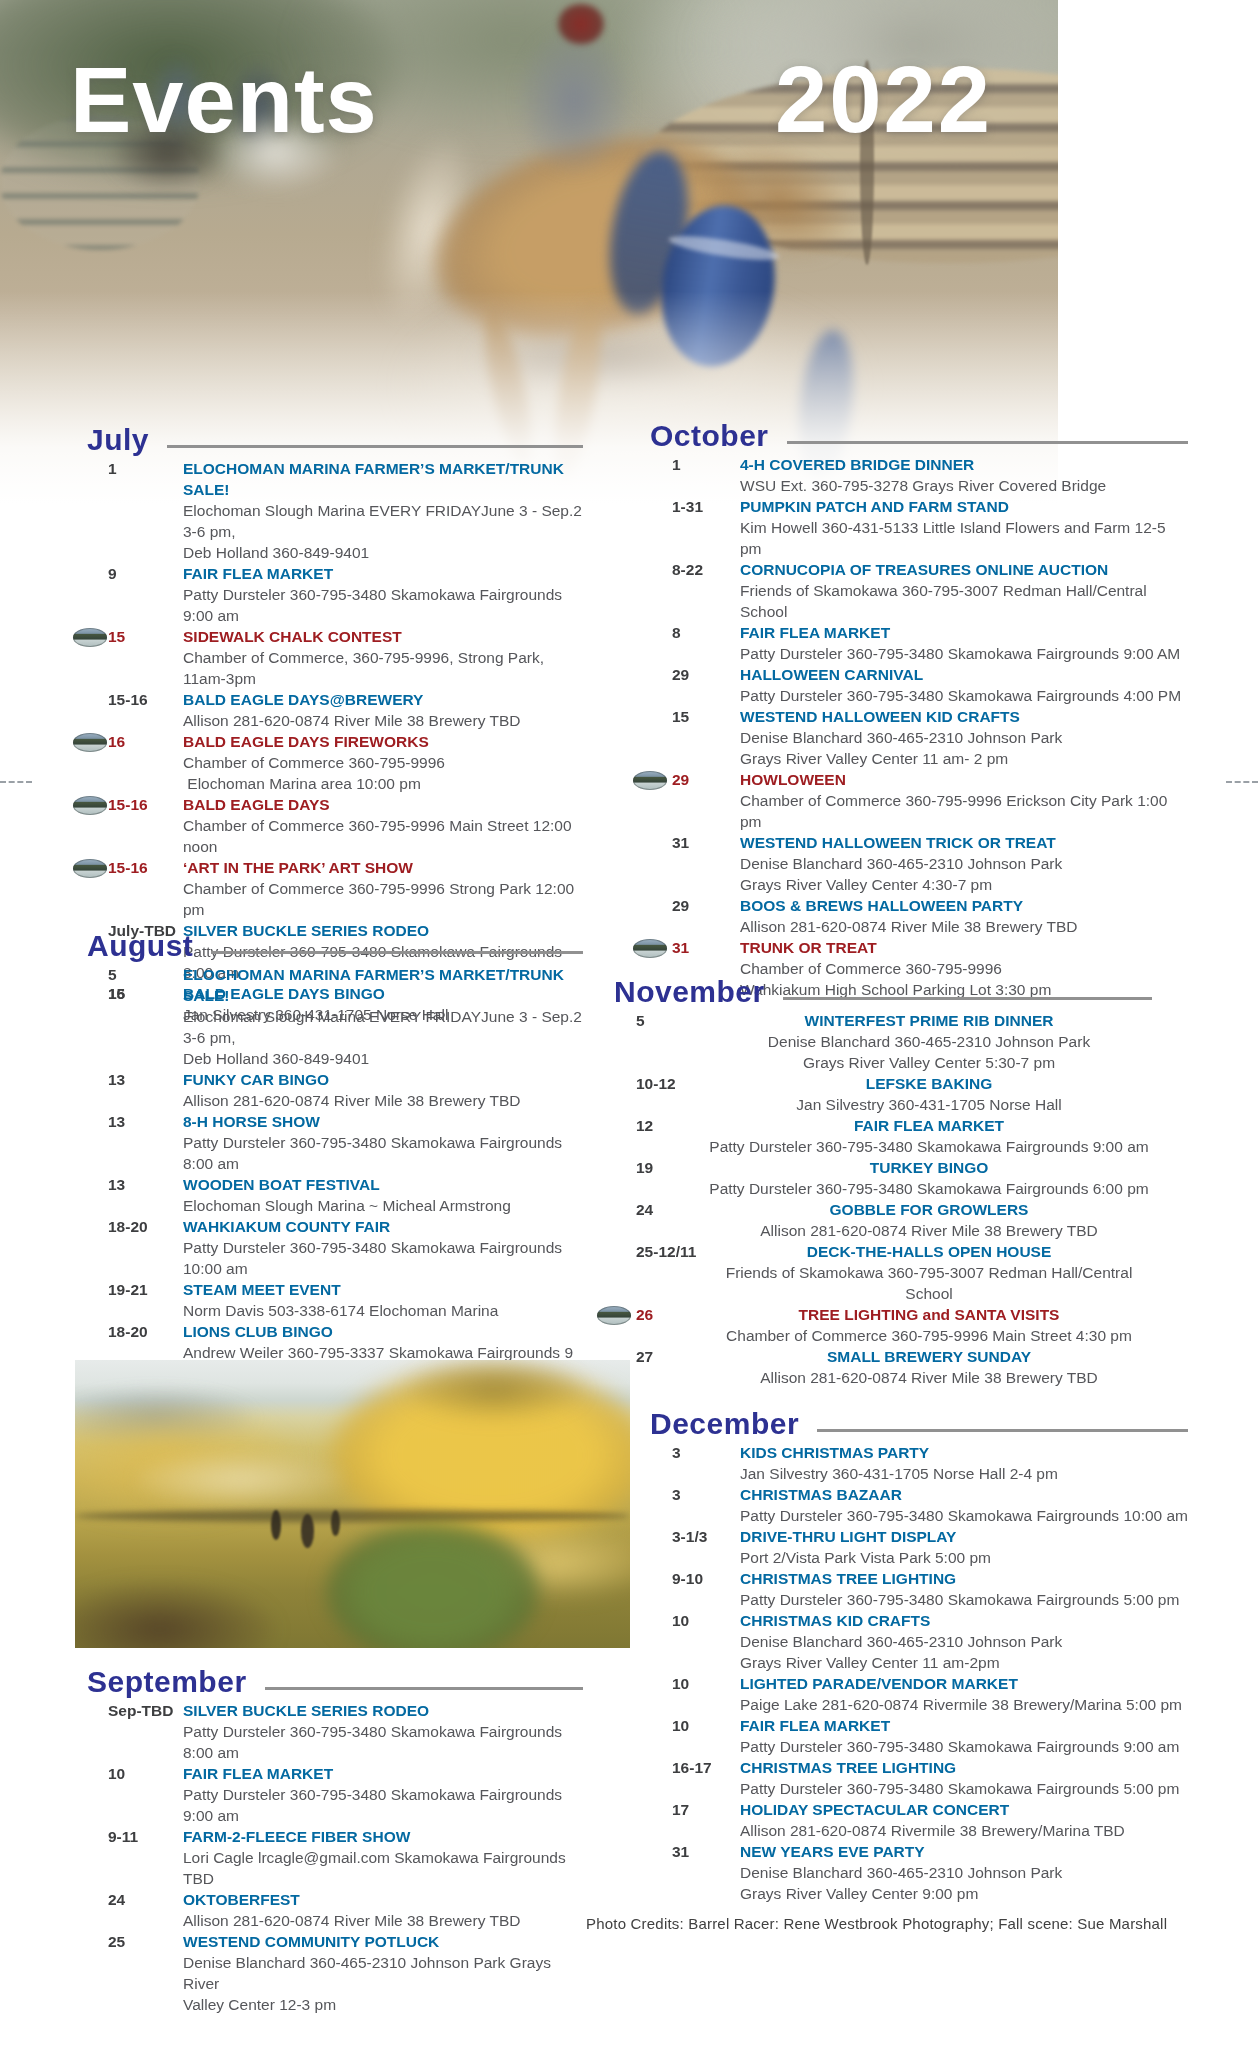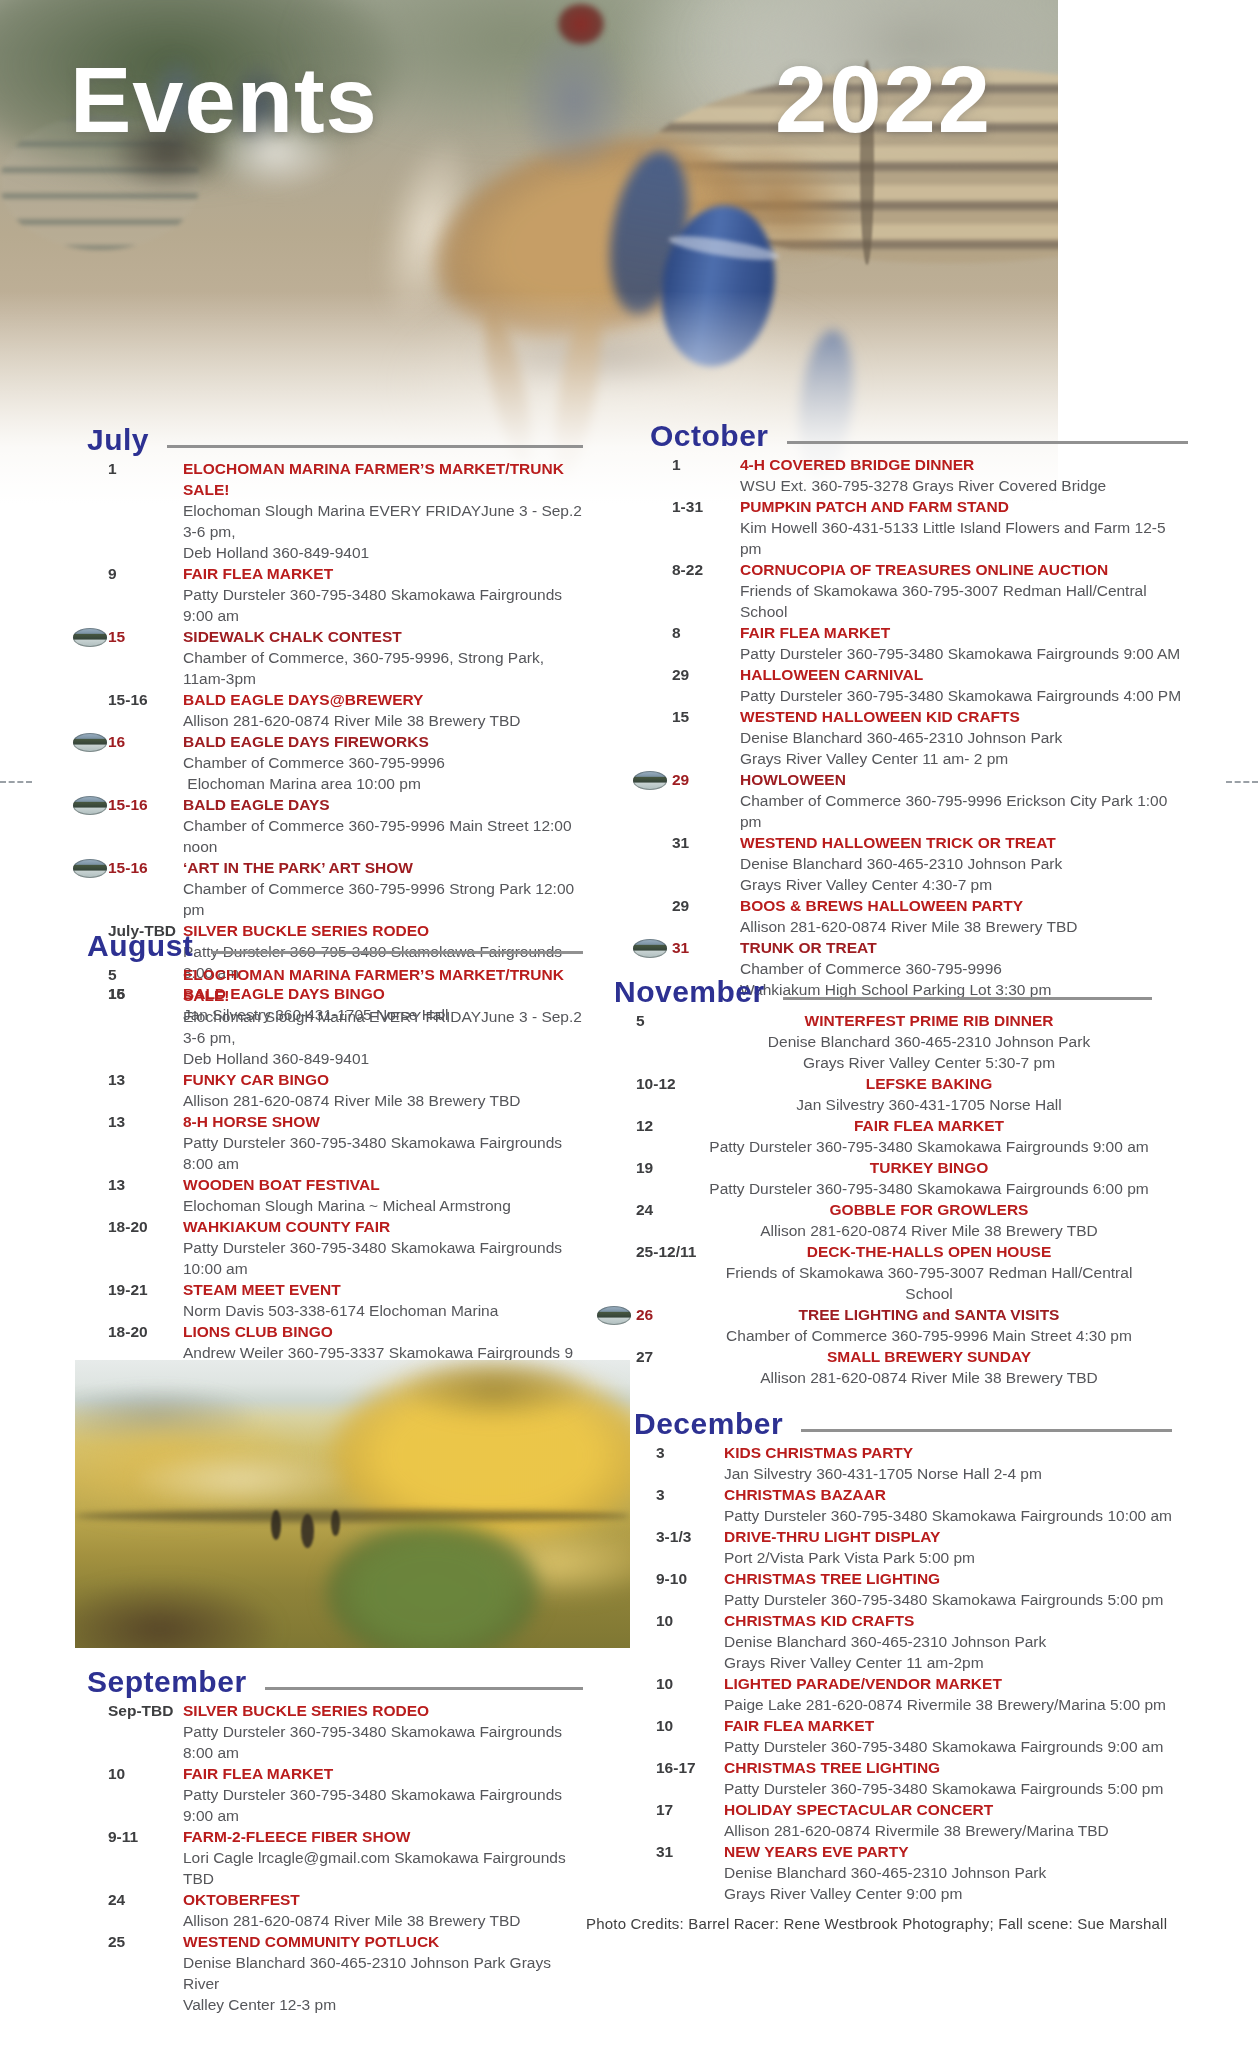--- a/index.html
+++ b/index.html
@@ -67,31 +67,31 @@
   .banner-year{position:absolute;right:66px;top:46px;font-size:94px;font-weight:bold;color:#fff;
     letter-spacing:2px;text-shadow:0 2px 10px rgba(90,90,90,.35);}
 
   
   .month{position:absolute;}
   #m-july{left:87px;top:424px;width:498px;}
   #m-august{left:87px;top:930px;width:498px;}
   #m-september{left:87px;top:1666px;width:498px;}
   #m-october{left:650px;top:420px;width:540px;}
   #m-november{left:614px;top:976px;width:540px;text-align:center;}
-  #m-december{left:634px;top:1408px;width:540px;}
+  #m-december{left:650px;top:1408px;width:540px;}
 
   .month-h{display:flex;margin:0 0 2px 0;}
   .month-name{font-size:30px;line-height:32px;font-weight:bold;color:#2d3192;letter-spacing:.5px;}
   .month-rule{flex:1;height:3px;background:#919191;align-self:flex-end;margin:0 2px 8px 18px;}
 
   .ev{position:relative;padding-left:96px;font-size:15.5px;line-height:21px;}
   #m-october .ev,#m-november .ev,#m-december .ev{padding-left:90px;}
   .ev-date{position:absolute;left:21px;top:0;font-weight:bold;white-space:nowrap;color:#3d3e40;}
   #m-october .ev-date,#m-november .ev-date,#m-december .ev-date{left:22px;}
-  .ev-title{font-weight:bold;color:#b91c1c;white-space:pre-wrap;}
+  .ev-title{font-weight:bold;color:#0369a1;white-space:pre-wrap;}
   .ev-detail{color:#55565a;white-space:pre-wrap;}
   .ev.hl .ev-title,.ev.hl .ev-date{color:#9e1d21;}
   .ev-icon{position:absolute;left:-14px;top:2px;width:34px;height:19px;border-radius:50%;
     background:linear-gradient(180deg,#9db1c2 0%,#7d94a6 28%,#45553f 34%,#36453a 58%,#c7d2d2 64%,#aebdbd 100%);
     box-shadow:0 0 0 1px rgba(60,70,70,.45) inset;}
   #m-october .ev-icon,#m-november .ev-icon,#m-december .ev-icon{left:-17px;}
 
   
   .autumn{position:absolute;left:75px;top:1360px;width:555px;height:288px;overflow:hidden;
     background:linear-gradient(180deg,#e7ebea 0%,#dfe5e2 8%,#cdd6cf 14%,#d8d2a2 20%,#d3c272 30%,

